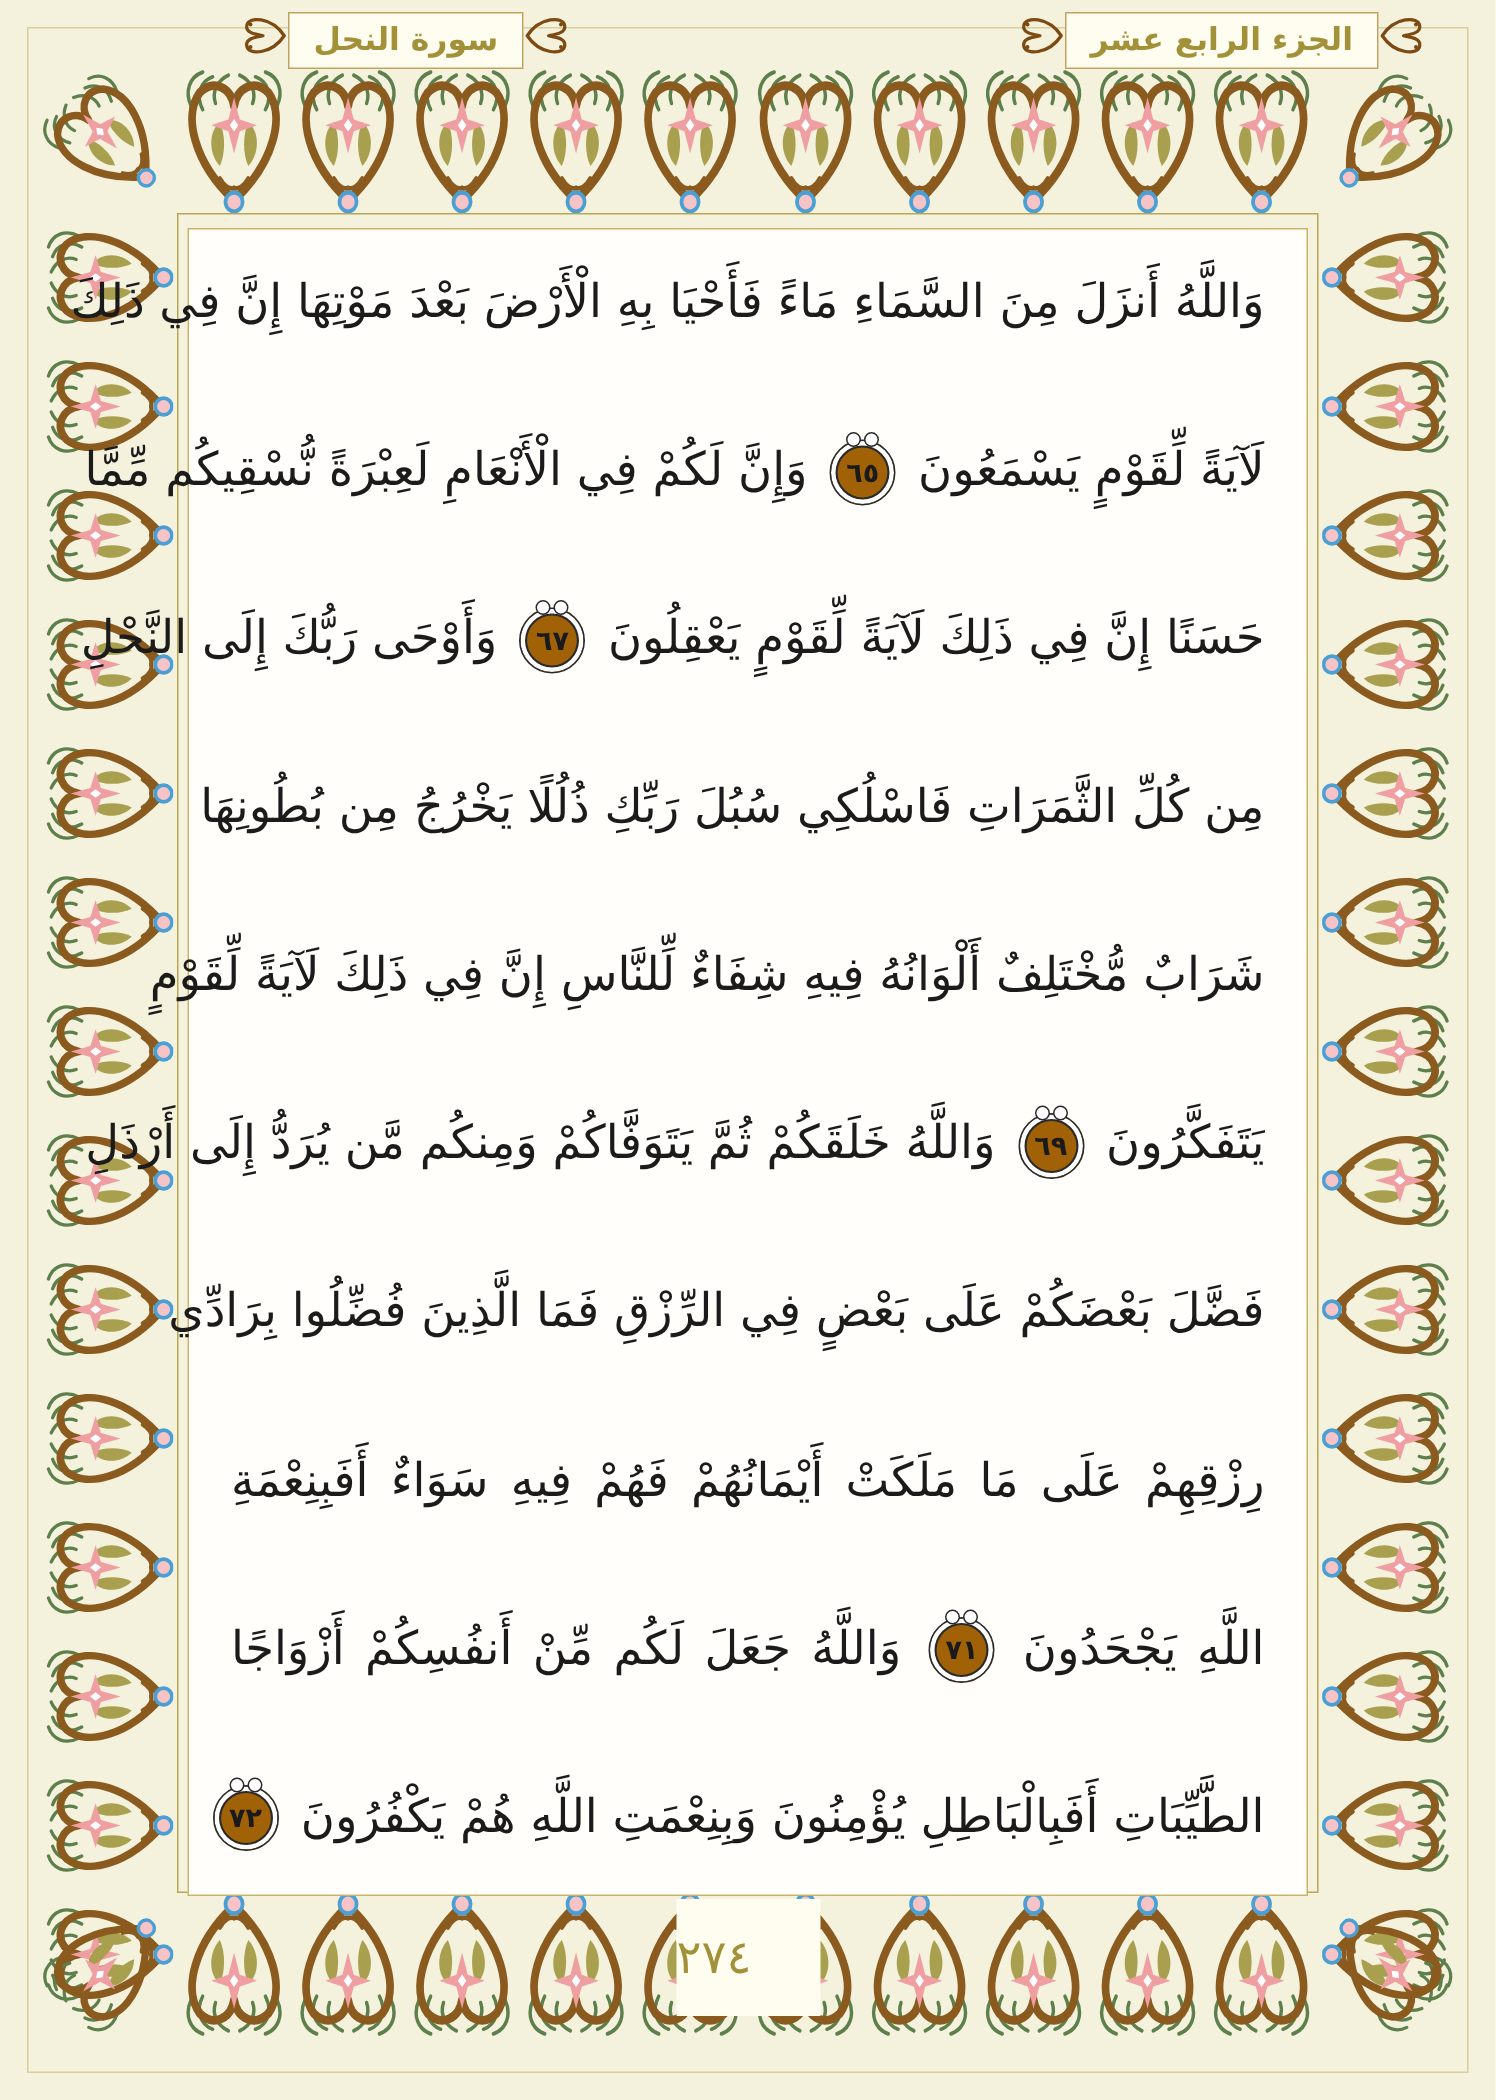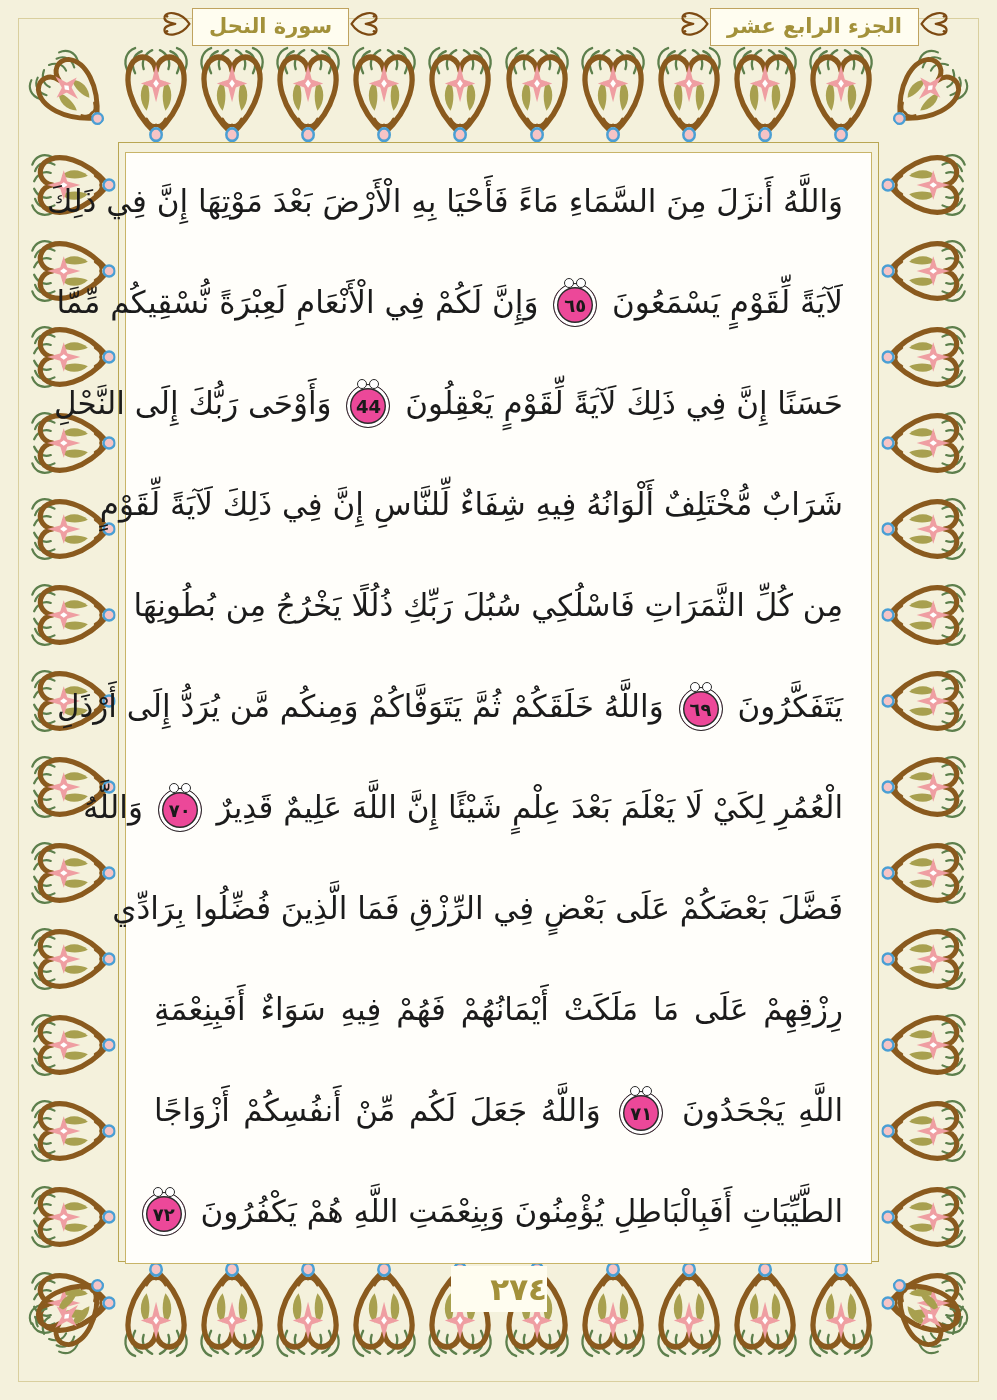--- a/index.html
+++ b/index.html
@@ -92,38 +92,38 @@
     color:var(--c-ink);
     font-size:31px;
     height:68px;line-height:68px;
     white-space:nowrap;
     text-align:justify;text-align-last:justify;
     overflow:visible;
   }
   .ayah{
     display:inline-block;position:relative;
     width:44px;height:44px;border-radius:50%;
-    background:#ec4899;border:1.6px solid #2a2a2a;
+    background:#a16207;border:1.6px solid #2a2a2a;
     box-shadow:inset 0 0 0 3px #fff, inset 0 0 0 4.4px #2a2a2a;
     text-align:center;line-height:44px;
     font-size:18px;font-weight:bold;color:#1a1a1a;
     vertical-align:middle;margin:0 5px;
     text-align-last:center;
   }
   .ayah::before,.ayah::after{
     content:"";position:absolute;top:-6px;width:8px;height:8px;border-radius:50%;
     background:#fff;border:1.4px solid #2a2a2a;
   }
   .ayah::before{left:10px;} .ayah::after{right:10px;}
   
   .page-number-plate{
-    position:absolute;left:451px;top:1266px;width:96px;height:46px;
+    position:absolute;left:451px;top:1266px;width:96px;height:78px;
     background:var(--c-plate_bg);
-    display:flex;align-items:center;justify-content:flex-start;
-    color:var(--c-gold_text);font-size:31px;font-weight:bold;
+    display:flex;align-items:center;justify-content:flex-end;
+    color:var(--c-gold_text);font-size:31px;font-weight:normal;
   }
   .hidden-defs{position:absolute;width:0;height:0;overflow:hidden;}
 </style>
 </head>
 <body>
 
 <svg class="hidden-defs" aria-hidden="true">
   <defs>
     <symbol id="motif" viewBox="0 0 80 92">
 
@@ -446,25 +446,24 @@
     <svg viewBox="0 0 80 92">
       <use href="#motif"></use>
     </svg>
   </div>
 <div class="inner-hairline"></div>
 
 <div class="text-panel">
   <div id="quran-lines">
       <div class="qline"><span>وَاللَّهُ أَنزَلَ مِنَ السَّمَاءِ مَاءً فَأَحْيَا بِهِ الْأَرْضَ بَعْدَ مَوْتِهَا إِنَّ فِي ذَلِكَ</span> </div>
       <div class="qline"><span>لَآيَةً لِّقَوْمٍ يَسْمَعُونَ</span> <span class="ayah">٦٥</span> <span>وَإِنَّ لَكُمْ فِي الْأَنْعَامِ لَعِبْرَةً نُّسْقِيكُم مِّمَّا</span> </div>
-      <div class="qline"><span>حَسَنًا إِنَّ فِي ذَلِكَ لَآيَةً لِّقَوْمٍ يَعْقِلُونَ</span> <span class="ayah">44</span> <span>وَأَوْحَى رَبُّكَ إِلَى النَّحْلِ</span> </div>
+      <div class="qline"><span>حَسَنًا إِنَّ فِي ذَلِكَ لَآيَةً لِّقَوْمٍ يَعْقِلُونَ</span> <span class="ayah">٦٧</span> <span>وَأَوْحَى رَبُّكَ إِلَى النَّحْلِ</span> </div>
+      <div class="qline"><span>مِن كُلِّ الثَّمَرَاتِ فَاسْلُكِي سُبُلَ رَبِّكِ ذُلُلًا يَخْرُجُ مِن بُطُونِهَا</span> </div>
       <div class="qline"><span>شَرَابٌ مُّخْتَلِفٌ أَلْوَانُهُ فِيهِ شِفَاءٌ لِّلنَّاسِ إِنَّ فِي ذَلِكَ لَآيَةً لِّقَوْمٍ</span> </div>
-      <div class="qline"><span>مِن كُلِّ الثَّمَرَاتِ فَاسْلُكِي سُبُلَ رَبِّكِ ذُلُلًا يَخْرُجُ مِن بُطُونِهَا</span> </div>
       <div class="qline"><span>يَتَفَكَّرُونَ</span> <span class="ayah">٦٩</span> <span>وَاللَّهُ خَلَقَكُمْ ثُمَّ يَتَوَفَّاكُمْ وَمِنكُم مَّن يُرَدُّ إِلَى أَرْذَلِ</span> </div>
-      <div class="qline"><span>الْعُمُرِ لِكَيْ لَا يَعْلَمَ بَعْدَ عِلْمٍ شَيْئًا إِنَّ اللَّهَ عَلِيمٌ قَدِيرٌ</span> <span class="ayah">٧٠</span> <span>وَاللَّهُ</span> </div>
       <div class="qline"><span>فَضَّلَ بَعْضَكُمْ عَلَى بَعْضٍ فِي الرِّزْقِ فَمَا الَّذِينَ فُضِّلُوا بِرَادِّي</span> </div>
       <div class="qline"><span>رِزْقِهِمْ عَلَى مَا مَلَكَتْ أَيْمَانُهُمْ فَهُمْ فِيهِ سَوَاءٌ أَفَبِنِعْمَةِ</span> </div>
       <div class="qline"><span>اللَّهِ يَجْحَدُونَ</span> <span class="ayah">٧١</span> <span>وَاللَّهُ جَعَلَ لَكُم مِّنْ أَنفُسِكُمْ أَزْوَاجًا</span> </div>
       <div class="qline"><span>الطَّيِّبَاتِ أَفَبِالْبَاطِلِ يُؤْمِنُونَ وَبِنِعْمَتِ اللَّهِ هُمْ يَكْفُرُونَ</span> <span class="ayah">٧٢</span> </div>
     </div>
 </div>
 
 <div class="page-number-plate">
   <span>٢٧٤</span>
 </div>

